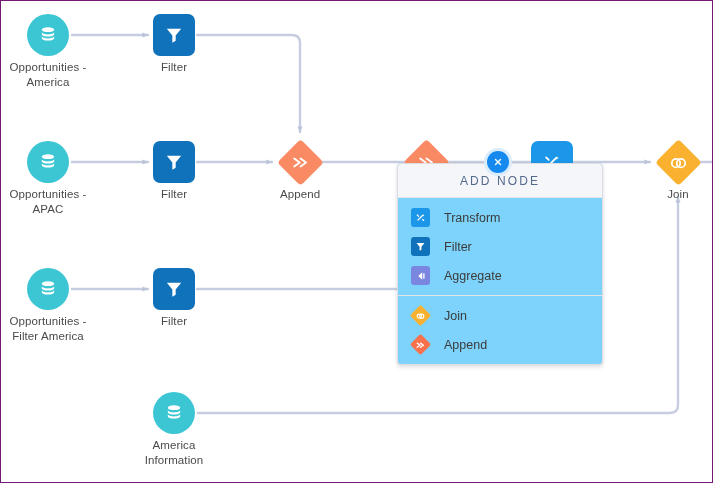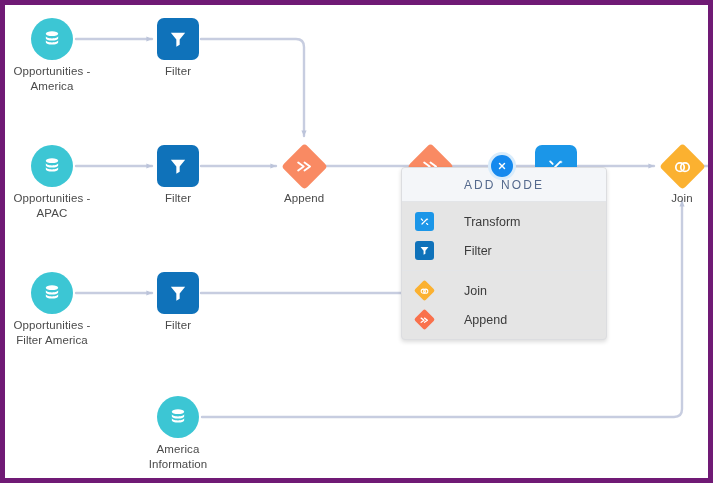--- a/index.html
+++ b/index.html
@@ -8,21 +8,21 @@
     background: #ffffff;
   }
   body {
     font-family: "Liberation Sans", sans-serif;
   }
   #canvas {
     position: relative;
     width: 713px;
     height: 483px;
     background: #ffffff;
-    border: 5px solid #701a75;
+    border: 1px solid #701a75;
     box-sizing: border-box;
     overflow: hidden;
   }
   #wires {
     position: absolute;
     left: 0; top: 0;
     width: 711px;
     height: 481px;
   }
 
@@ -80,21 +80,21 @@
   .sh-diamond > svg { transform: rotate(-45deg); }
   .sh-append { background: #f98a63; }
   .sh-join   { background: #fbb130; }
 
   
   #addnode {
     position: absolute;
     left: 396px;
     top: 162px;
     width: 204px;
-    background: #e5e5e5;
+    background: #7dd3fc;
     border: 1px solid #dcdde0;
     border-radius: 4px;
     box-shadow: 0 2px 4px rgba(0,0,0,.14);
     z-index: 40;
   }
   #addnode .hdr {
     height: 33px;
     background: #f4f6f9;
     border-bottom: 1px solid #e3e5e8;
     display: flex;
@@ -106,21 +106,20 @@
     border-radius: 3px 3px 0 0;
   }
   #addnode .grp { padding: 5px 0; }
   #addnode .grp + .grp { border-top: 1px solid #e3e5e8; }
   .mi {
     display: flex;
     align-items: center;
     height: 29px;
     padding: 0 0 0 13px;
     cursor: pointer;
-    gap: 16px;
   }
   .mi .mi-ico {
     width: 19px; height: 19px;
     border-radius: 3px;
     display: flex;
     align-items: center;
     justify-content: center;
     flex: 0 0 auto;
   }
   .mi .mi-ico.dia {
@@ -345,20 +344,29 @@
 
       <div class="mi">
         <span class="mi-ico ic-filter">
           <svg width="11" height="11" viewBox="0 0 24 24" fill="#ffffff">
             <path d="M3.4 4.6h17.2L14 12.6v6.3l-4 2.4v-8.7z"></path>
           </svg>
         </span>
         <span class="mi-lb">Filter</span>
       </div>
 
+      <div class="mi">
+        <span class="mi-ico ic-aggregate">
+          <svg width="12" height="12" viewBox="0 0 24 24" fill="#ffffff">
+            <path d="M14.5 4.5 L14.5 19.5 L6.5 12 Z"></path>
+            <rect x="16.5" y="6.5" width="2.6" height="11" rx="1.1"></rect>
+          </svg>
+        </span>
+        <span class="mi-lb">Aggregate</span>
+      </div>
     </div>
 
     <div class="grp">
 
       <div class="mi">
         <span class="mi-ico dia ic-join">
           <svg width="10" height="10" viewBox="0 0 24 24" fill="none" stroke="#ffffff" stroke-width="2.6">
             <circle cx="9" cy="12" r="5"></circle>
             <circle cx="15" cy="12" r="5"></circle>
           </svg>

